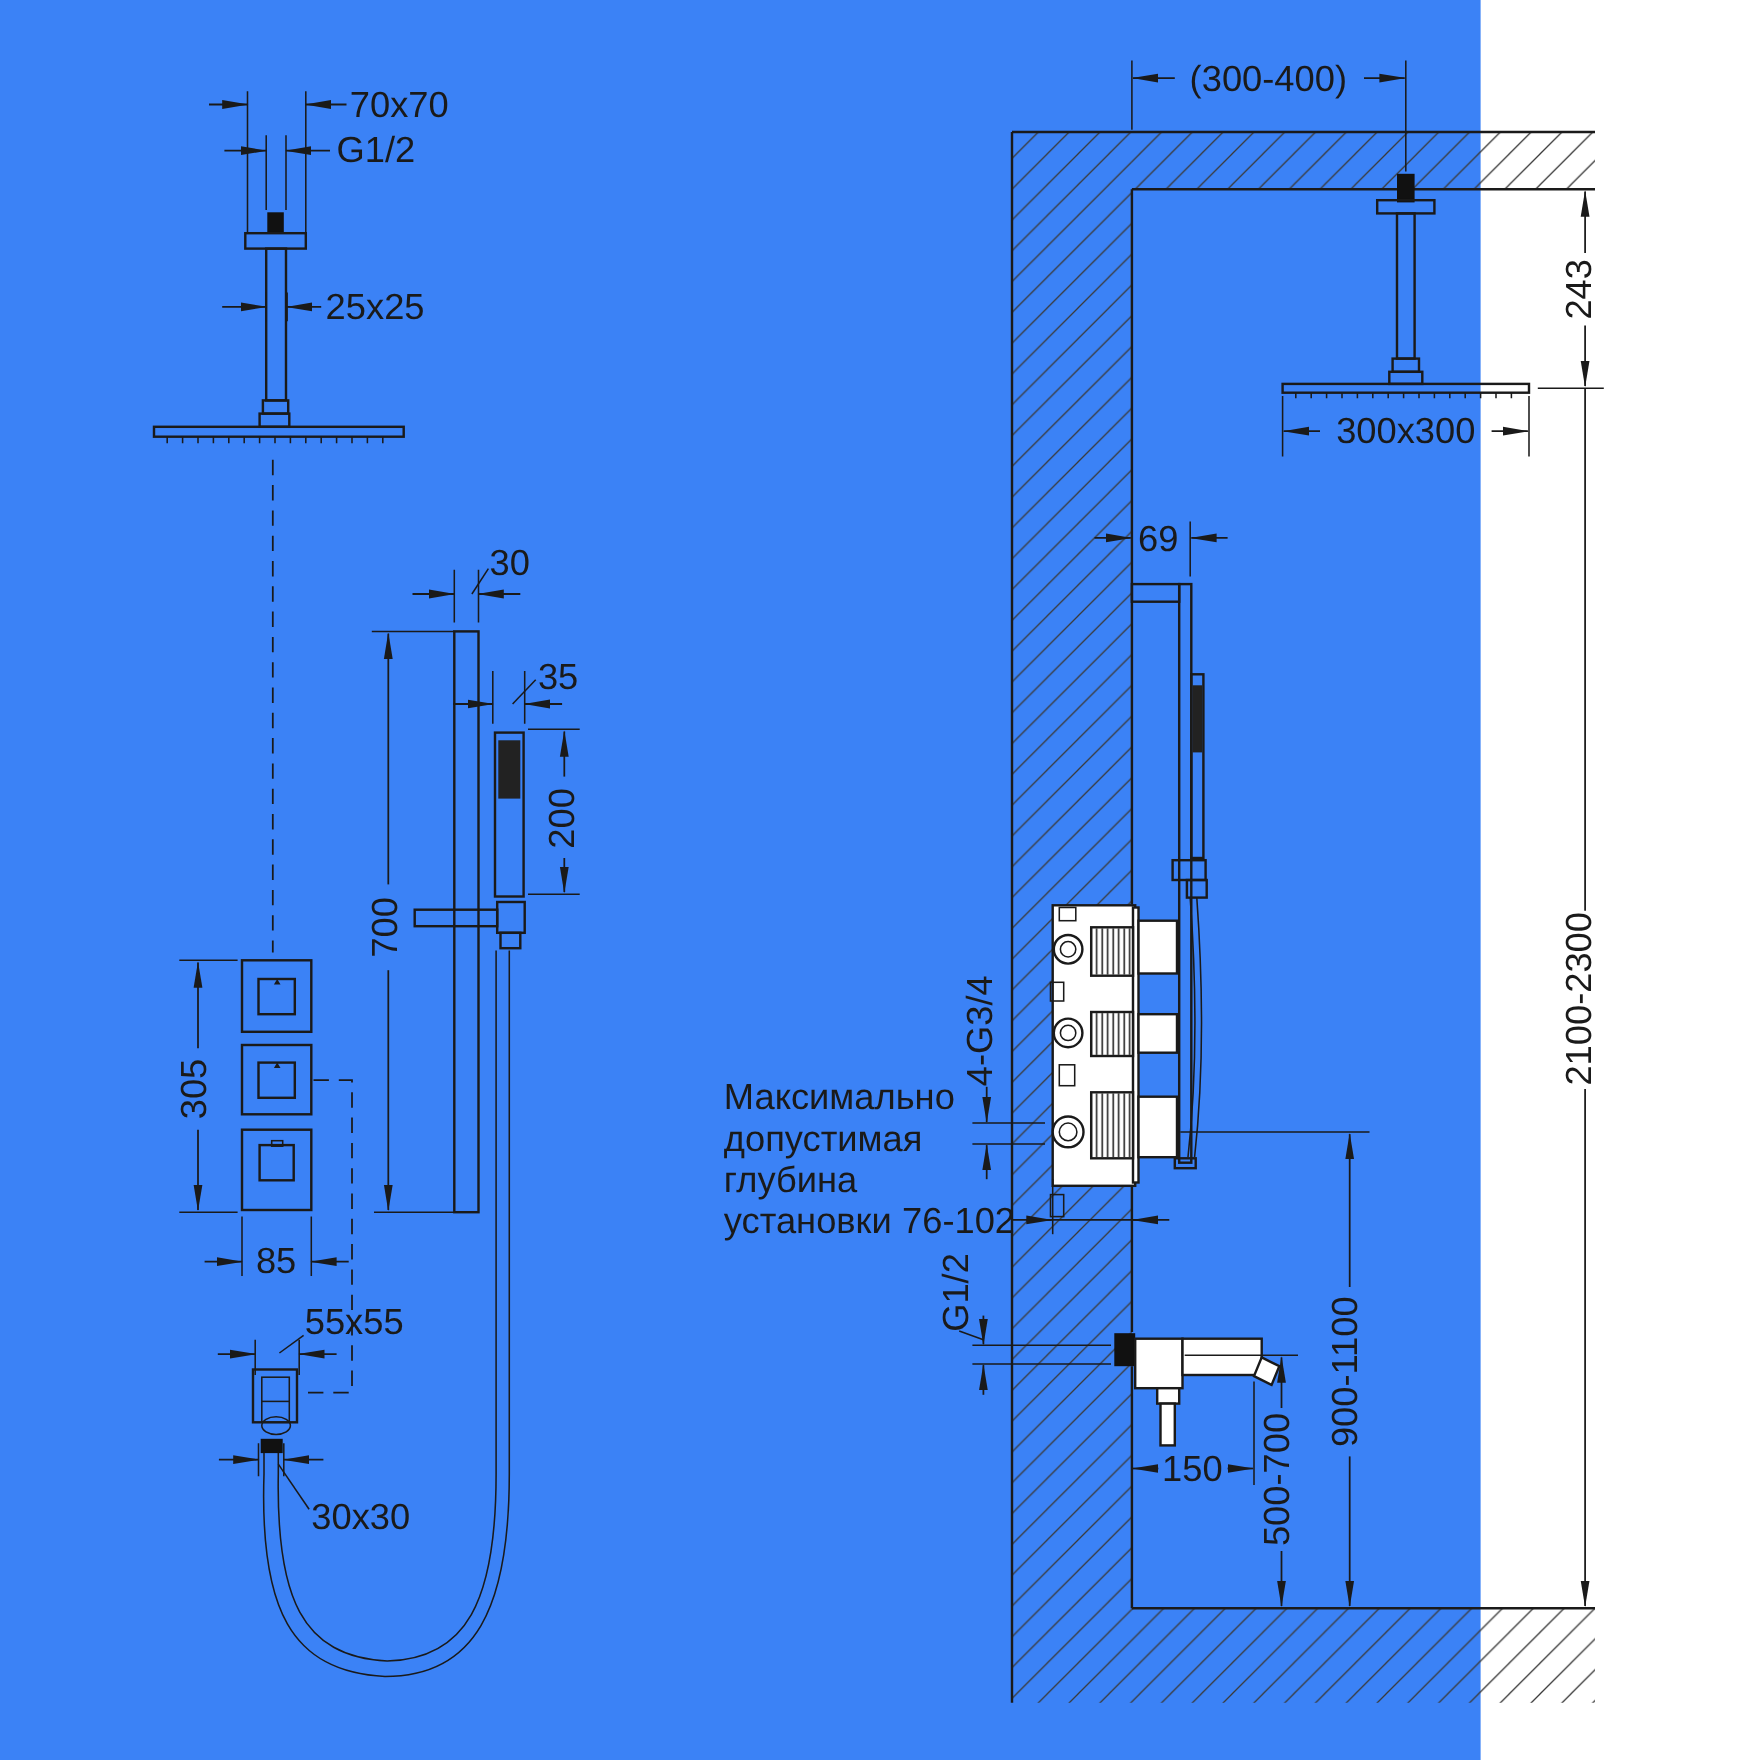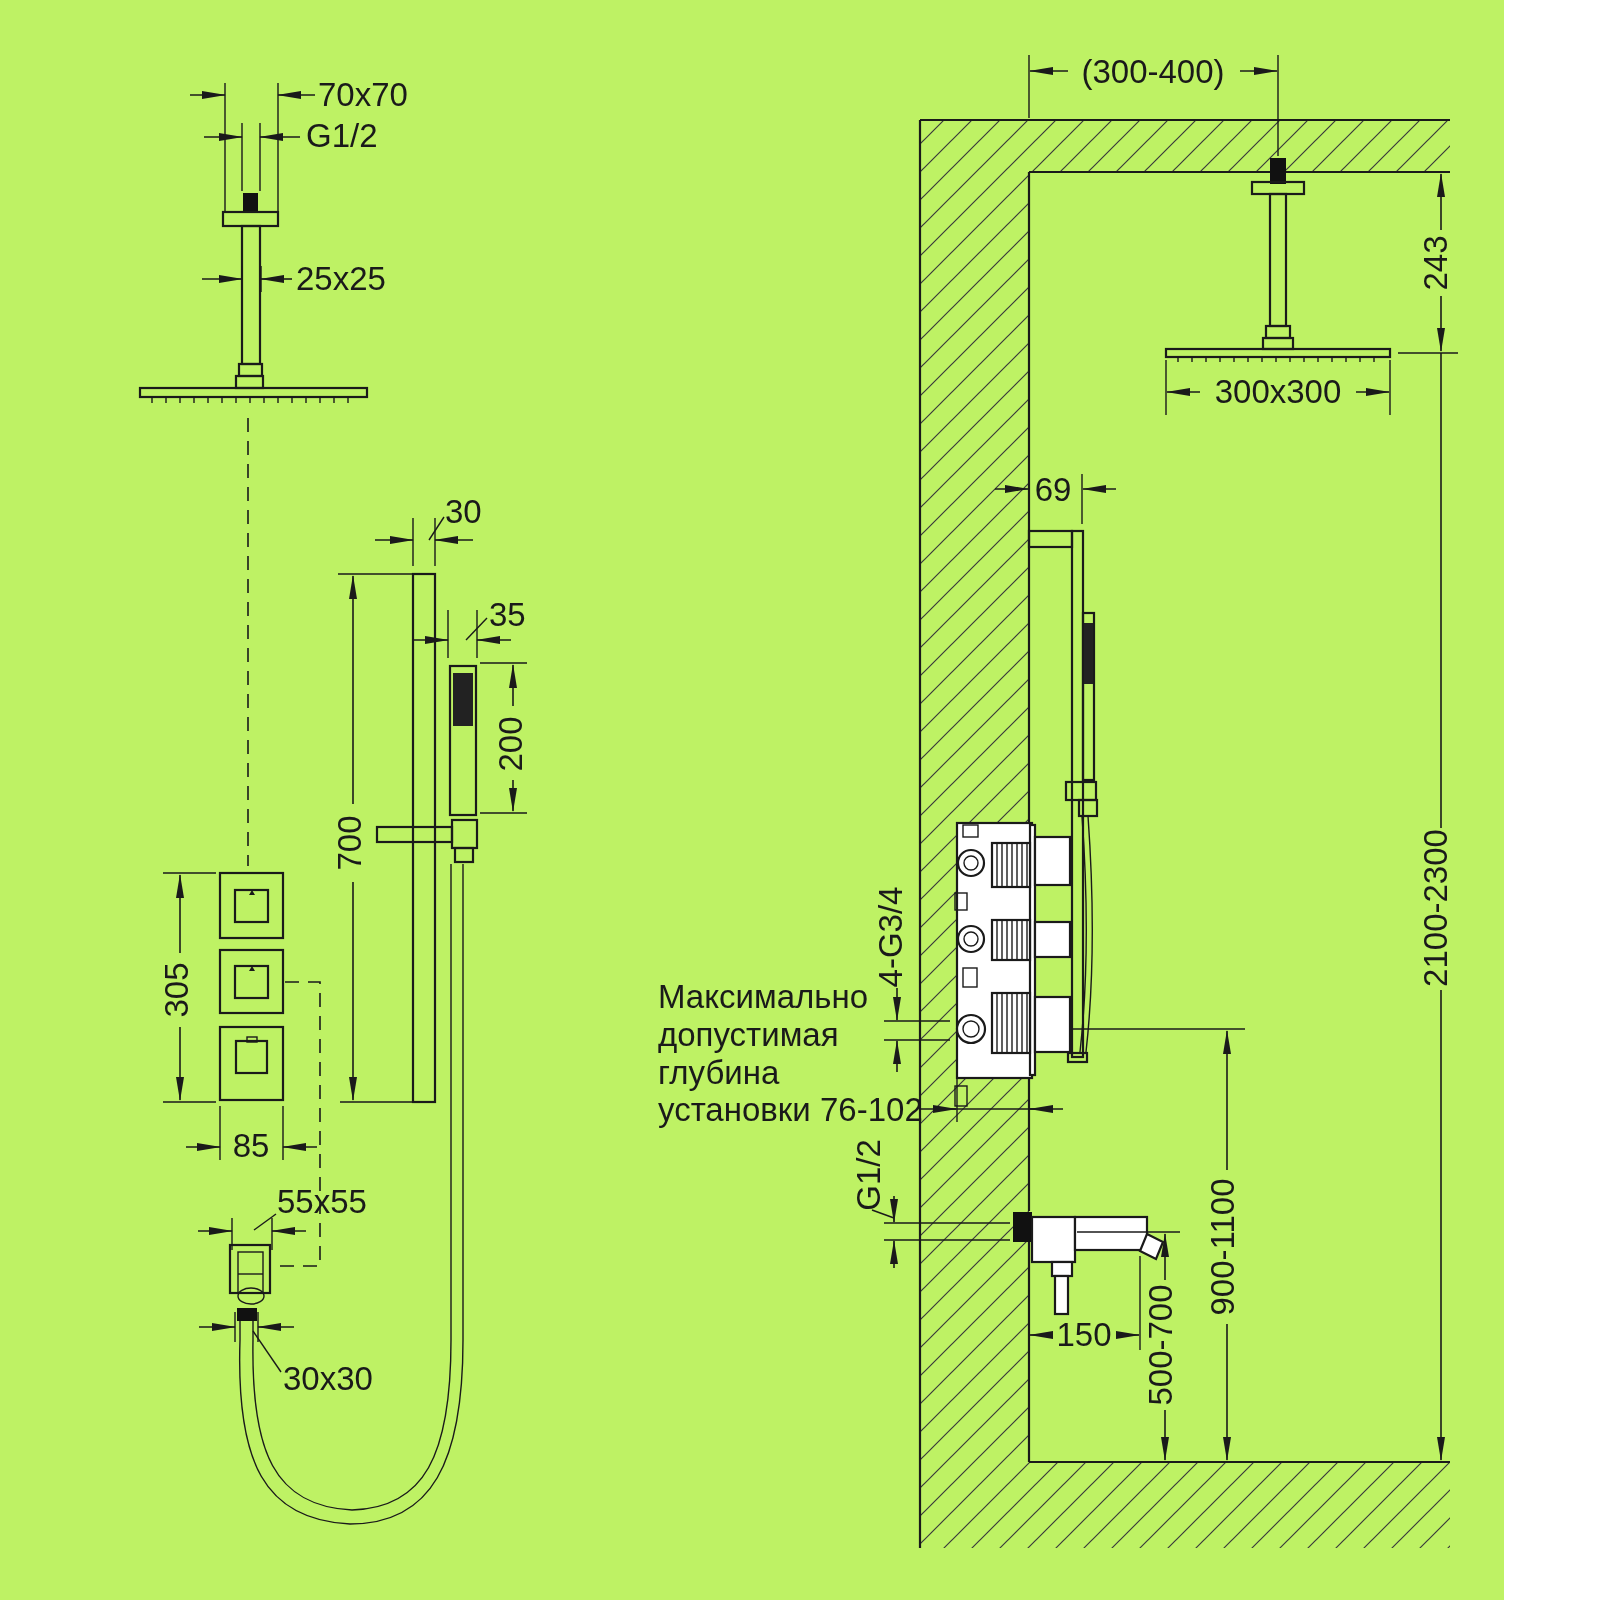--- a/index.html
+++ b/index.html
@@ -1,16 +1,16 @@
 <!DOCTYPE html>
 <html><head>
 <meta charset="utf-8">
 <style>
   html,body{margin:0;padding:0;background:#ffffff;}
-  .page{width:1504px;height:1600px;background:#bef264;position:relative;}
+  .page{width:1346px;height:1600px;background:#3b82f6;position:relative;}
   svg text{font-family:"Liberation Sans","DejaVu Sans",sans-serif;font-size:33px;fill:#1a1a1a;}
   svg .ln{stroke:#1a1a1a;stroke-width:2.2;fill:none;}
   svg .thin{stroke:#1a1a1a;stroke-width:1.4;fill:none;}
   svg .dim{stroke:#1a1a1a;stroke-width:1.6;fill:none;}
   svg .white{fill:#ffffff;stroke:#1a1a1a;stroke-width:2.2;}
   svg .blk{fill:#111111;stroke:none;}
   svg .dash{stroke:#1a1a1a;stroke-width:1.6;fill:none;stroke-dasharray:14 9;}
 </style>
 </head>
 <body>

